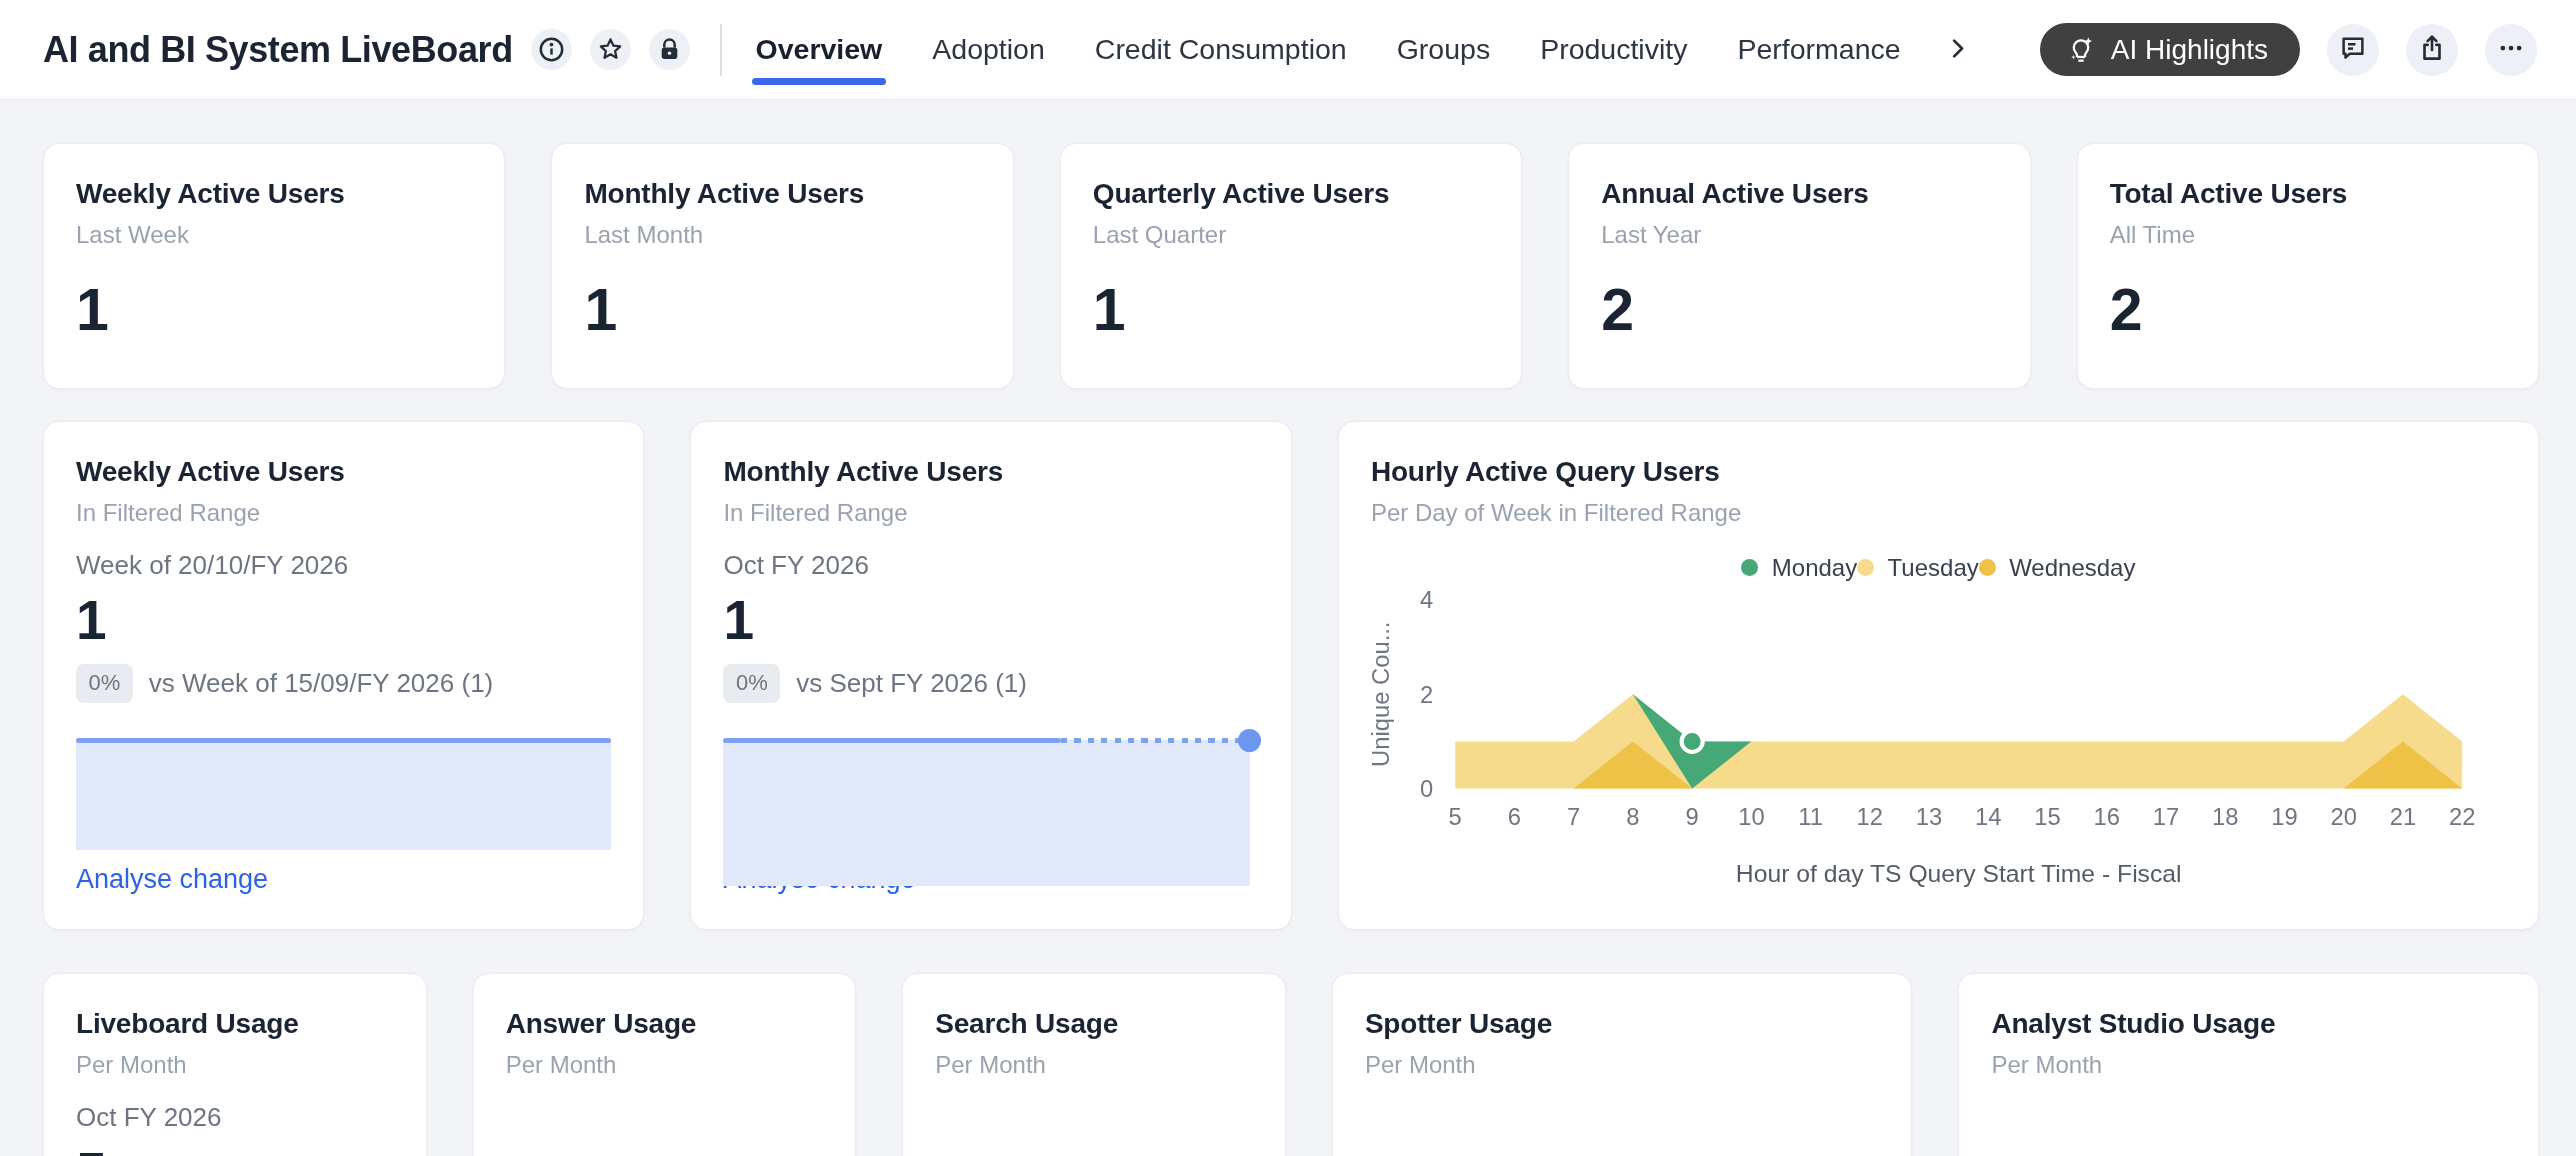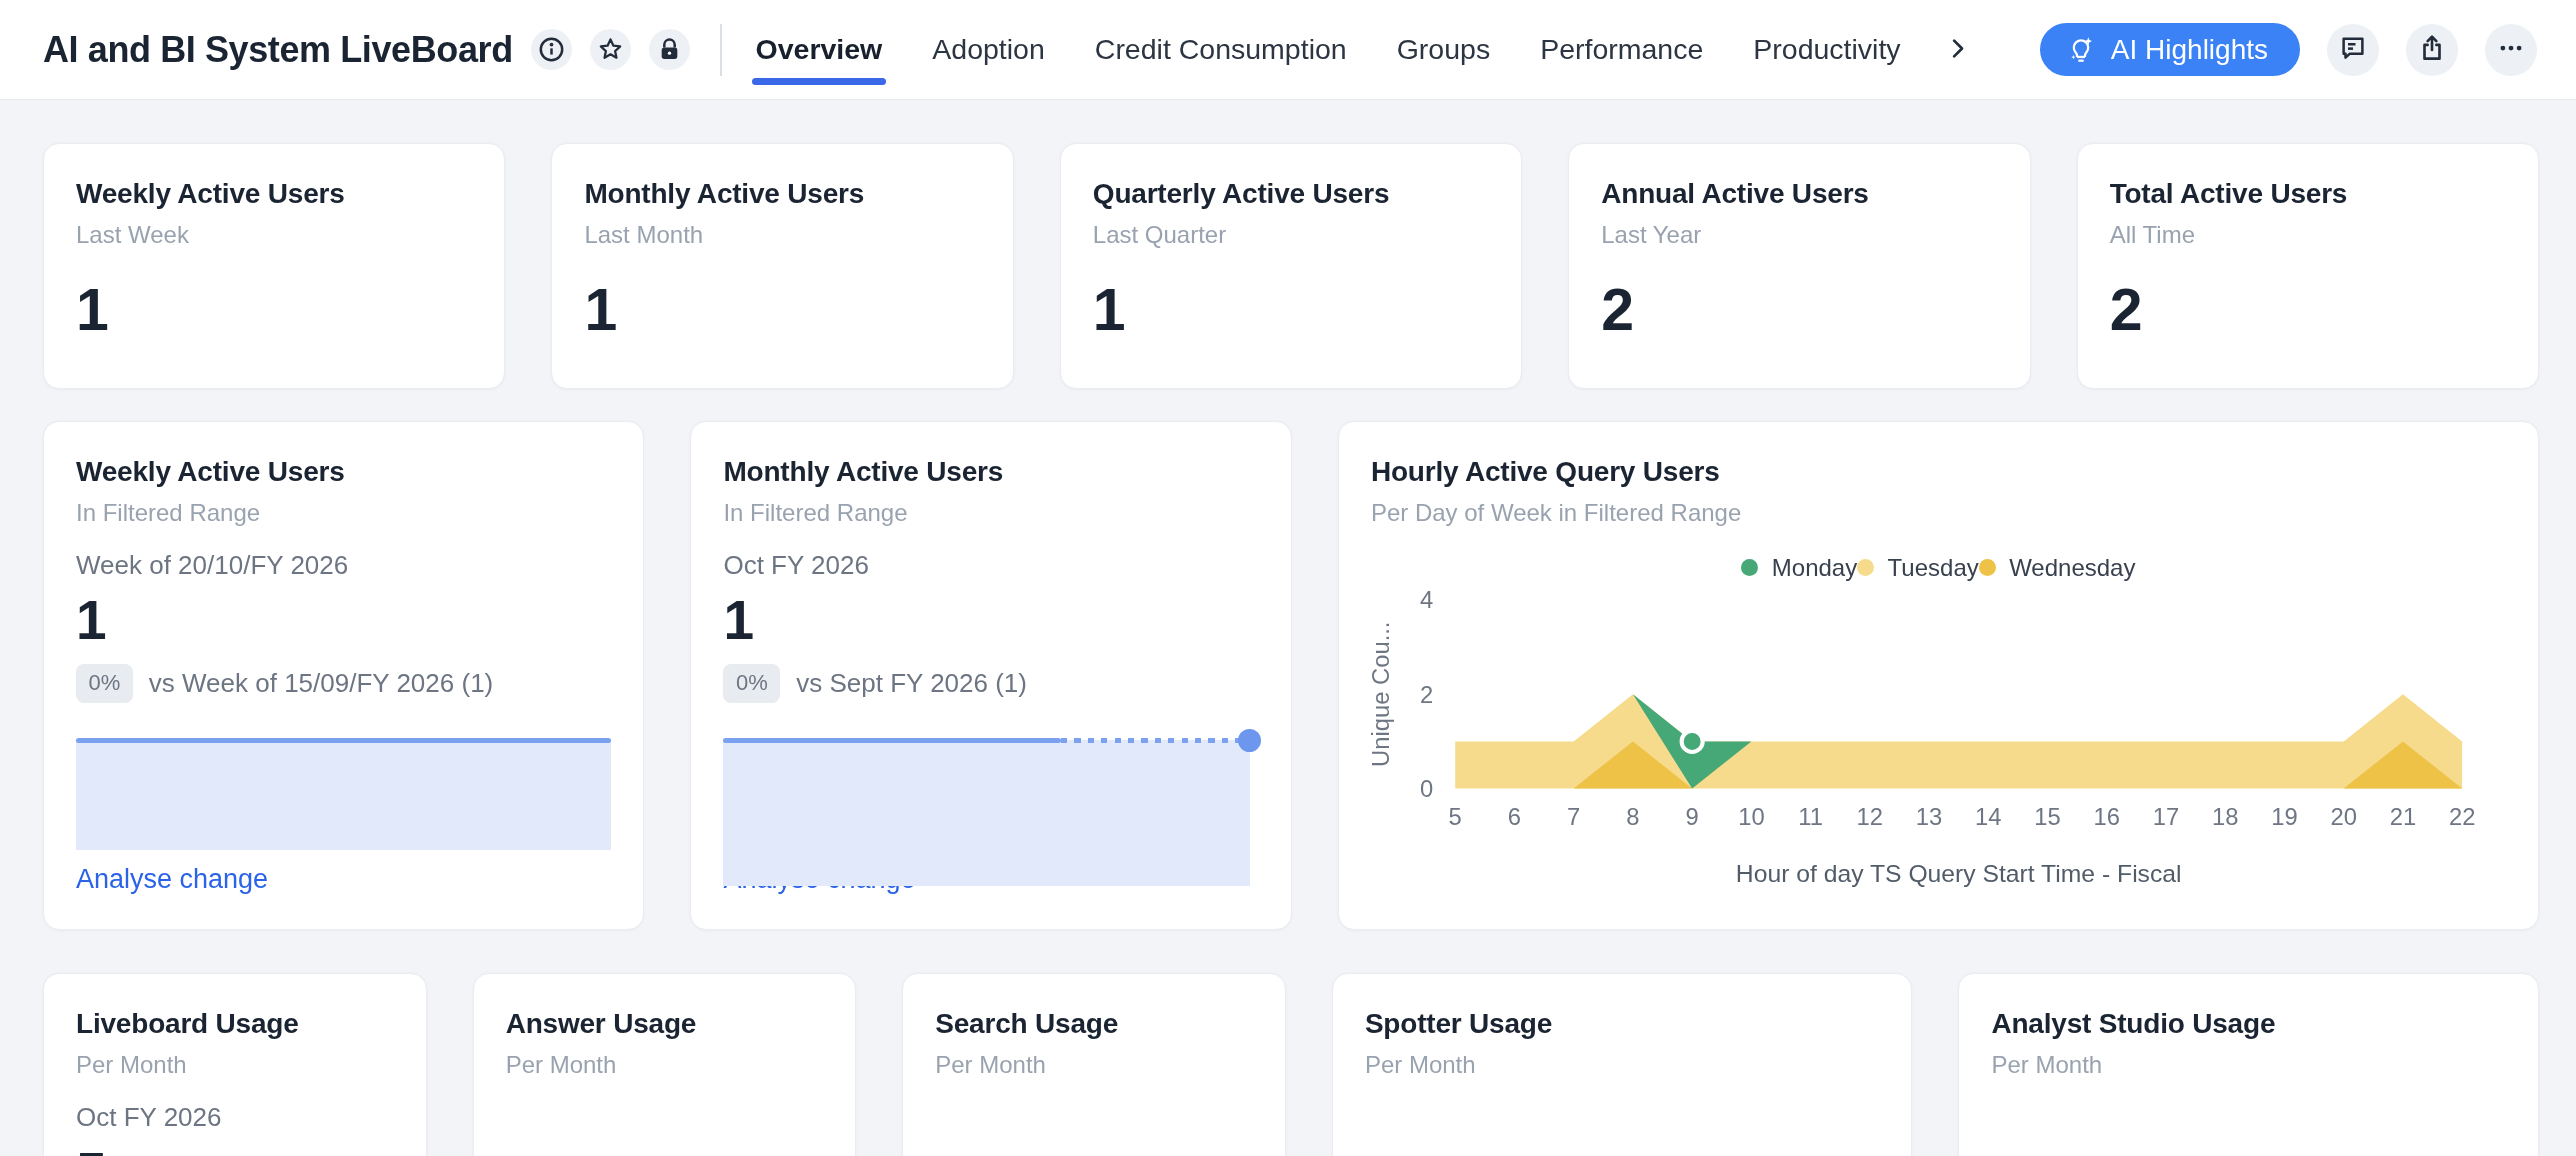--- a/index.html
+++ b/index.html
@@ -25,21 +25,21 @@
   .tab span { font-size:28.5px; color:#2c3542; font-weight:400; white-space:nowrap; }
   .tab.active span { color:#18202e; font-weight:600;text-align:right; }
   .tab .underline {
     position:absolute; left:-3.6px; right:-3.6px; bottom:14.3px; height:7.1px; border-radius:4.5px;
     background:#3b67e9; display:none;
   }
   .tab.active .underline { display:block; }
   .tab-chevron { margin-left:43px; display:flex; align-items:center; cursor:pointer; }
   .hdr-right { margin-left:auto; display:flex; align-items:center; }
   .ai-btn {
-    display:flex; align-items:center; gap:14.3px; background:#3b82f6; color:#ffffff;
+    display:flex; align-items:center; gap:14.3px; background:#404040; color:#ffffff;
     border:none; border-radius:28.5px; height:53px; padding:0 32px 0 25px;
     font-size:28px; font-weight:500; font-family:inherit; cursor:pointer; white-space:nowrap;
   }
   .hdr-circle {
     width:52px; height:52px; border-radius:50%; background:#edf0f4;
     display:flex; align-items:center; justify-content:center; margin-left:27px; cursor:pointer;
   }
   
   .main { padding:43px 37px 0 43px; }
   .row { display:flex; gap:46px; }
@@ -129,24 +129,24 @@
       <div class="tab">
         <span>Adoption</span>
       </div>
       <div class="tab">
         <span>Credit Consumption</span>
       </div>
       <div class="tab">
         <span>Groups</span>
       </div>
       <div class="tab">
+        <span>Productivity</span>
+      </div>
+      <div class="tab">
         <span>Performance</span>
-      </div>
-      <div class="tab">
-        <span>Productivity</span>
       </div>
     </div>
   <div class="tab-chevron">
     <span>
       <svg width="27" height="27" viewBox="0 0 24 24" fill="none" stroke="#232c3a" stroke-width="2.4" stroke-linecap="round" stroke-linejoin="round">
         <polyline points="9 5 16 12 9 19"></polyline>
       </svg>
     </span>
   </div>
 

